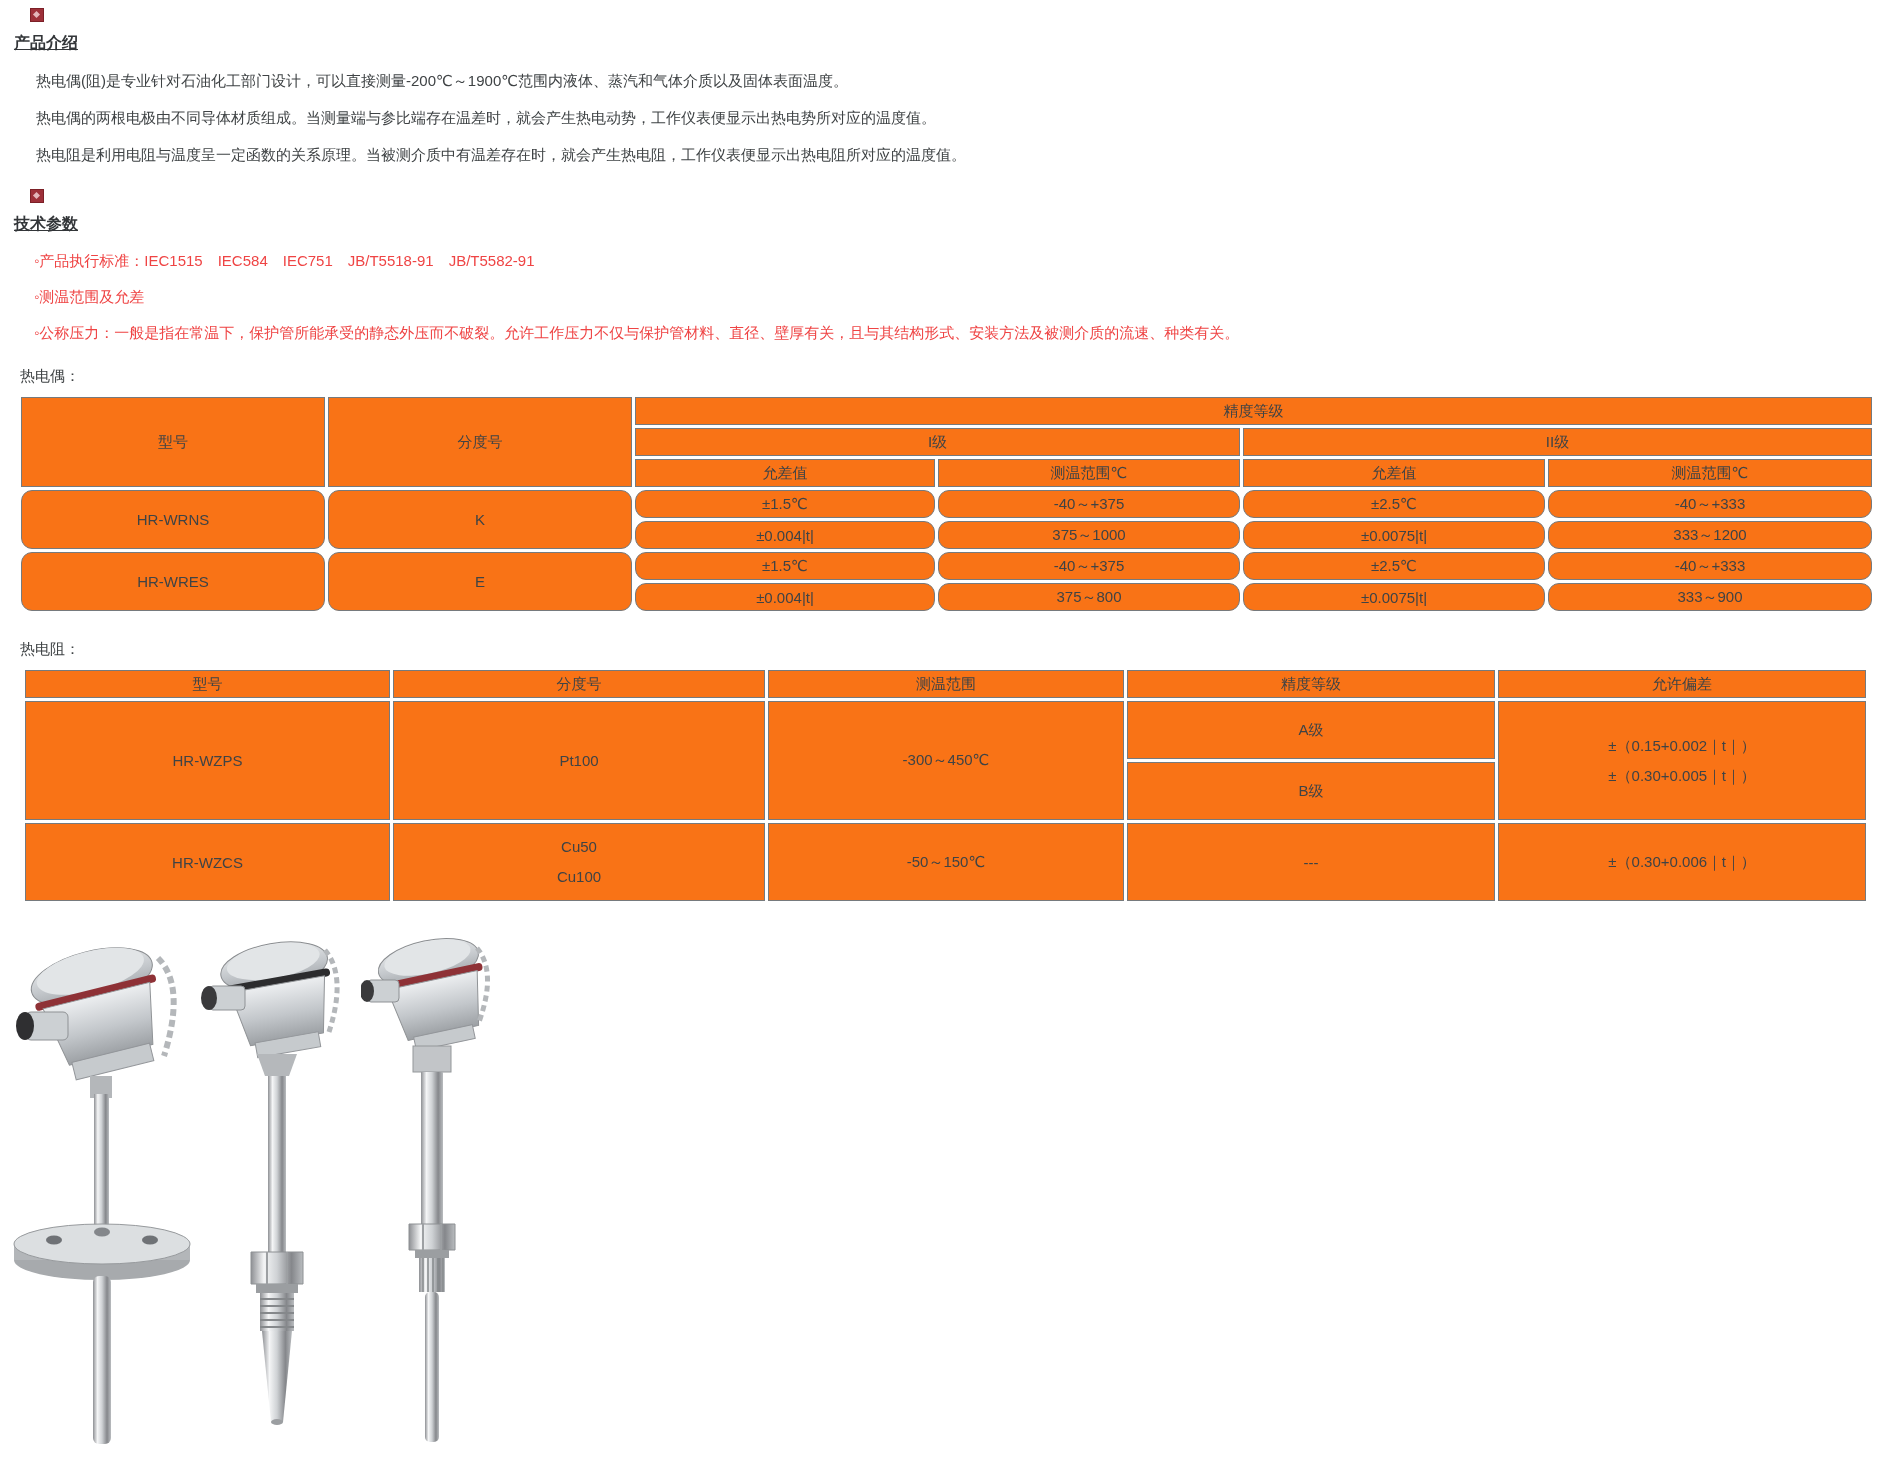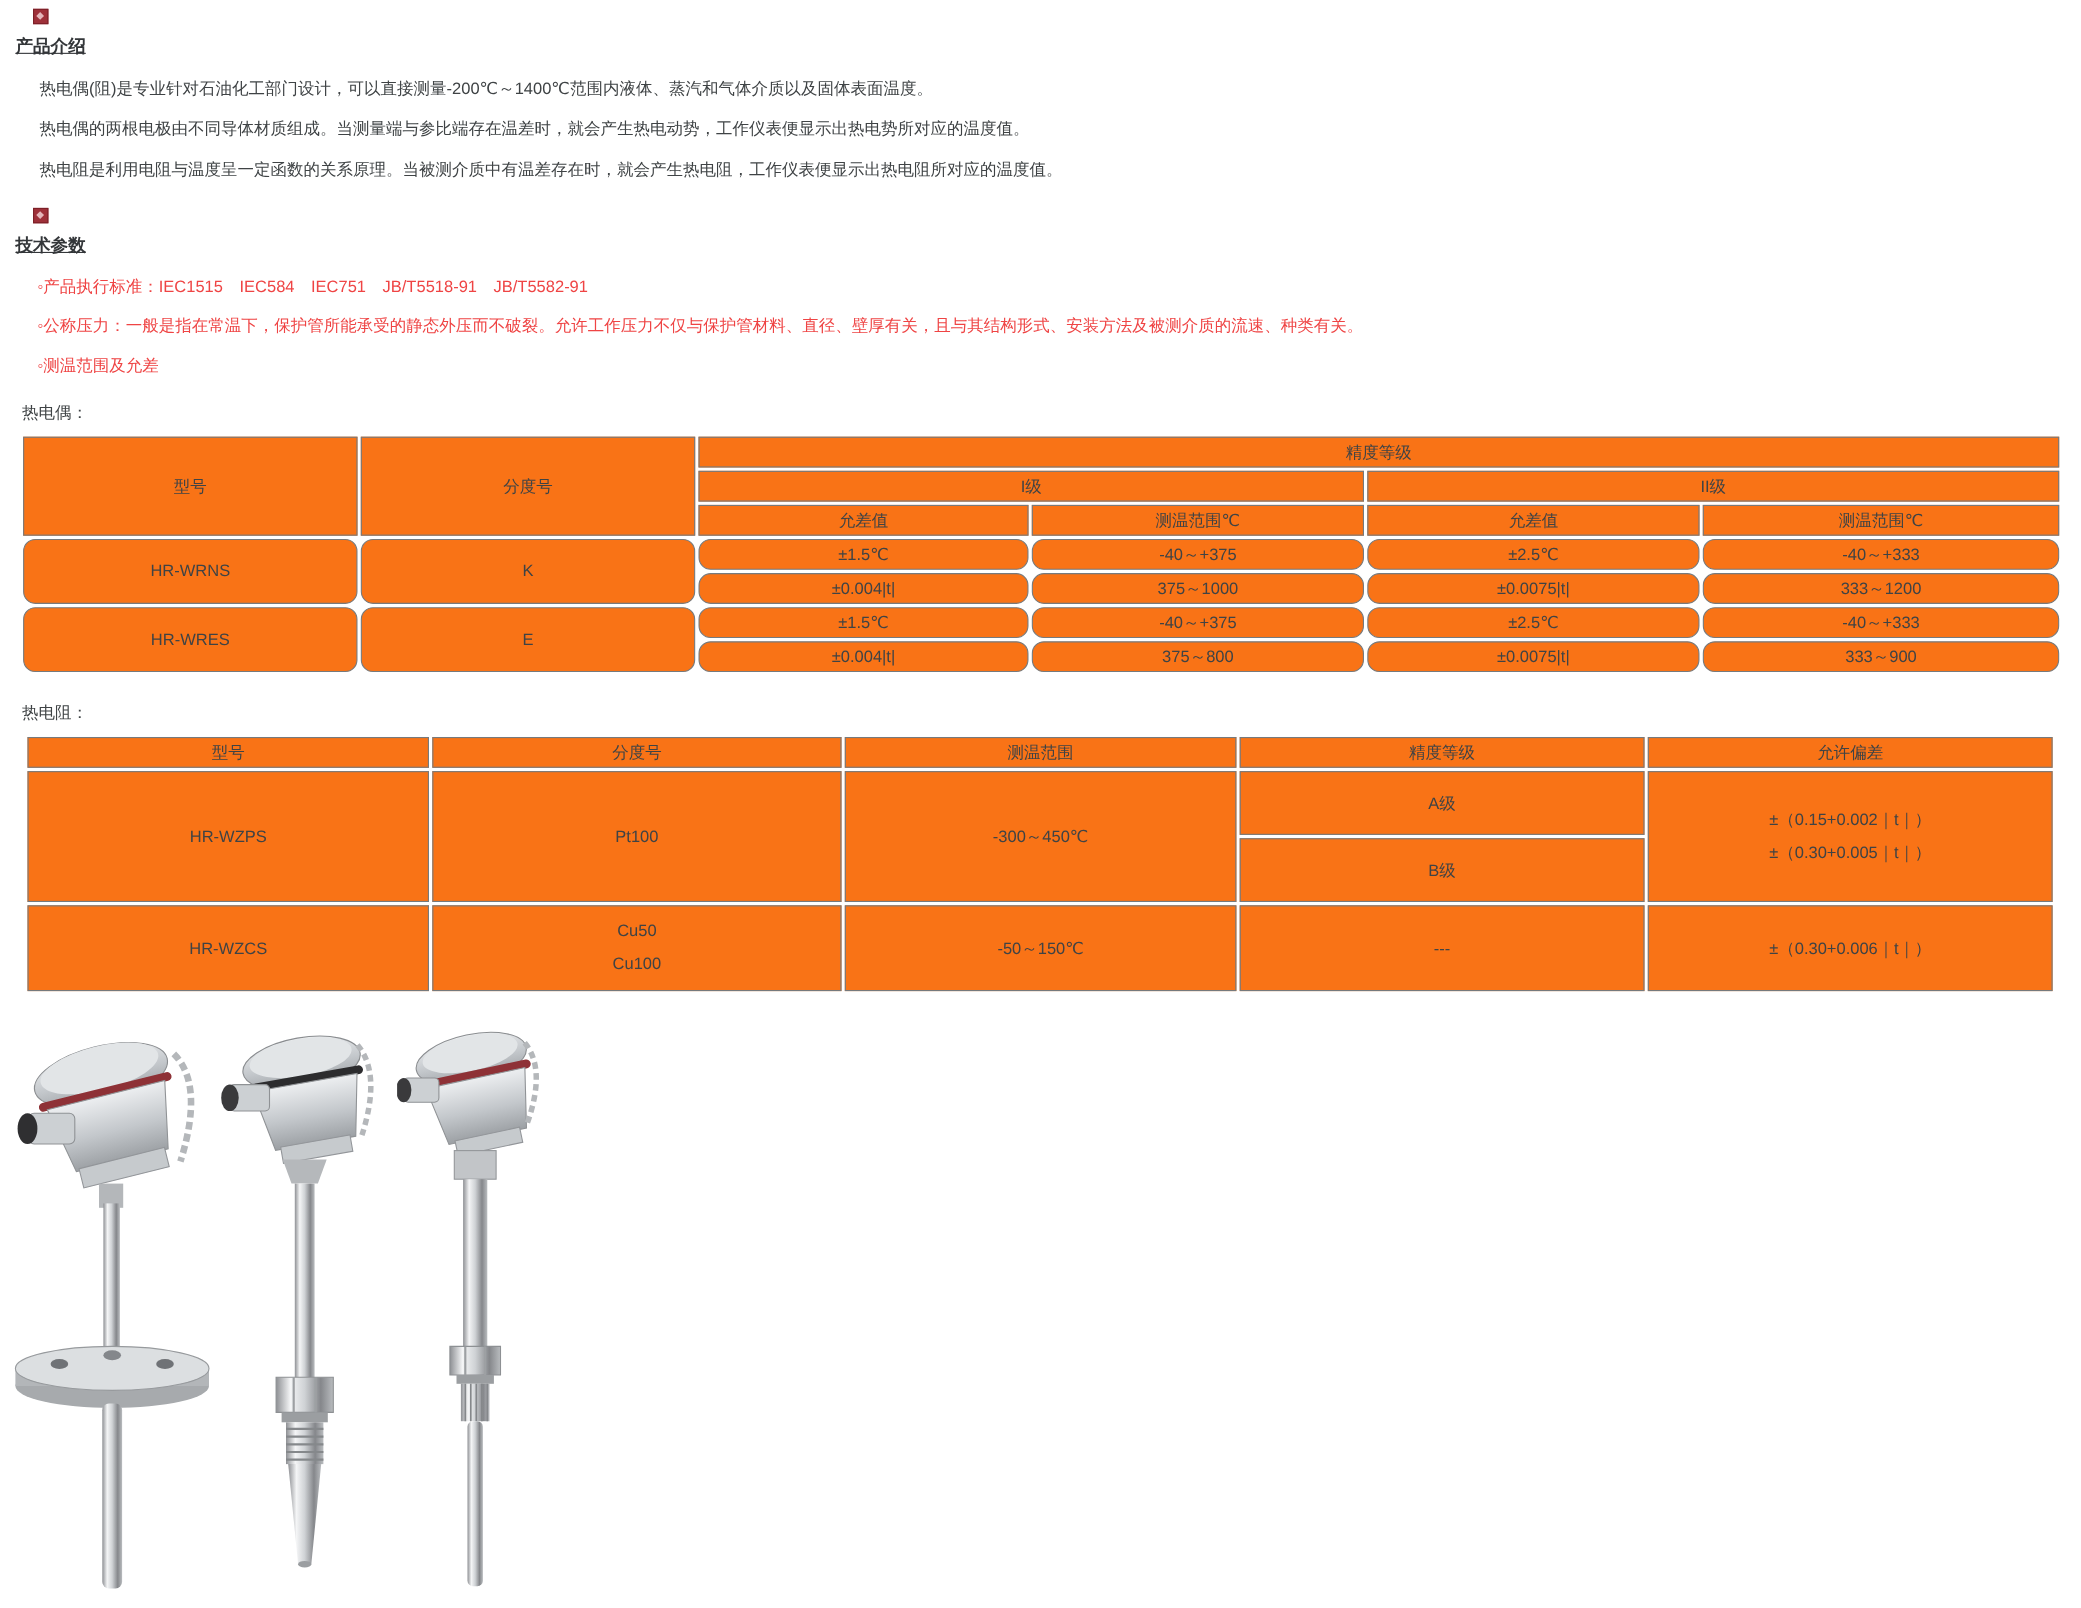--- a/index.html
+++ b/index.html
@@ -30,30 +30,30 @@
   .photos svg{display:block;}
 </style>
 </head>
 <body>
 
 <div class="page">
 
   <span class="marker"></span>
   <h1 class="sec">产品介绍</h1>
 
-  <p class="para">热电偶(阻)是专业针对石油化工部门设计，可以直接测量-200℃～1400℃范围内液体、蒸汽和气体介质以及固体表面温度。</p>
+  <p class="para">热电偶(阻)是专业针对石油化工部门设计，可以直接测量-200℃～1900℃范围内液体、蒸汽和气体介质以及固体表面温度。</p>
   <p class="para">热电偶的两根电极由不同导体材质组成。当测量端与参比端存在温差时，就会产生热电动势，工作仪表便显示出热电势所对应的温度值。</p>
   <p class="para">热电阻是利用电阻与温度呈一定函数的关系原理。当被测介质中有温差存在时，就会产生热电阻，工作仪表便显示出热电阻所对应的温度值。</p>
 
   <span class="marker m2"></span>
   <h1 class="sec">技术参数</h1>
 
   <p class="bullet">◦产品执行标准：IEC1515　IEC584　IEC751　JB/T5518-91　JB/T5582-91</p>
+  <p class="bullet">◦测温范围及允差</p>
   <p class="bullet">◦公称压力：一般是指在常温下，保护管所能承受的静态外压而不破裂。允许工作压力不仅与保护管材料、直径、壁厚有关，且与其结构形式、安装方法及被测介质的流速、种类有关。</p>
-  <p class="bullet">◦测温范围及允差</p>
 
   <div class="tlabel">热电偶：</div>
 
   <table class="t1">
     <colgroup>
       <col style="width:304px">
         <col style="width:304px">
         <col style="width:300px">
       <col style="width:302px">
         <col style="width:302px">

